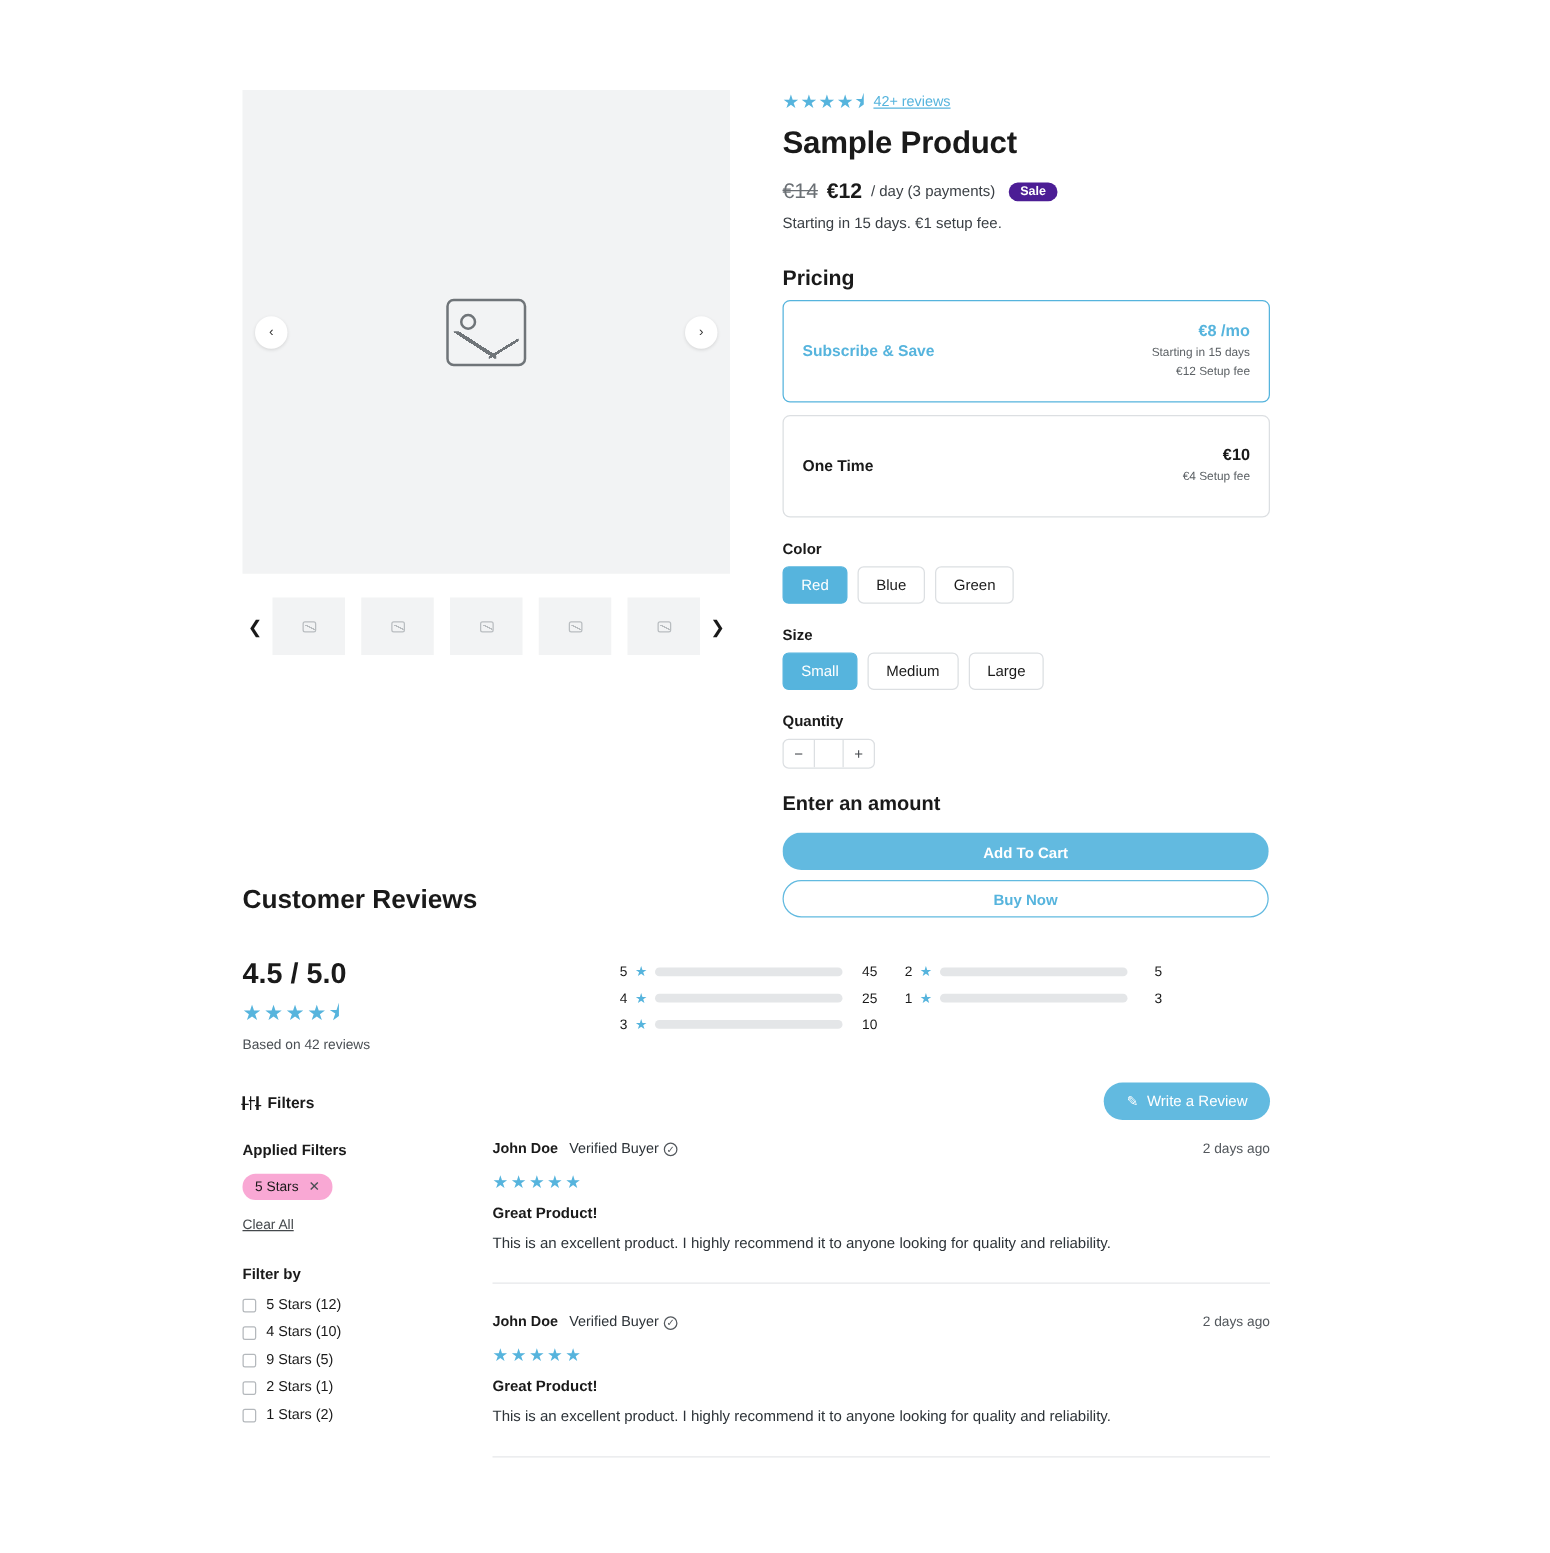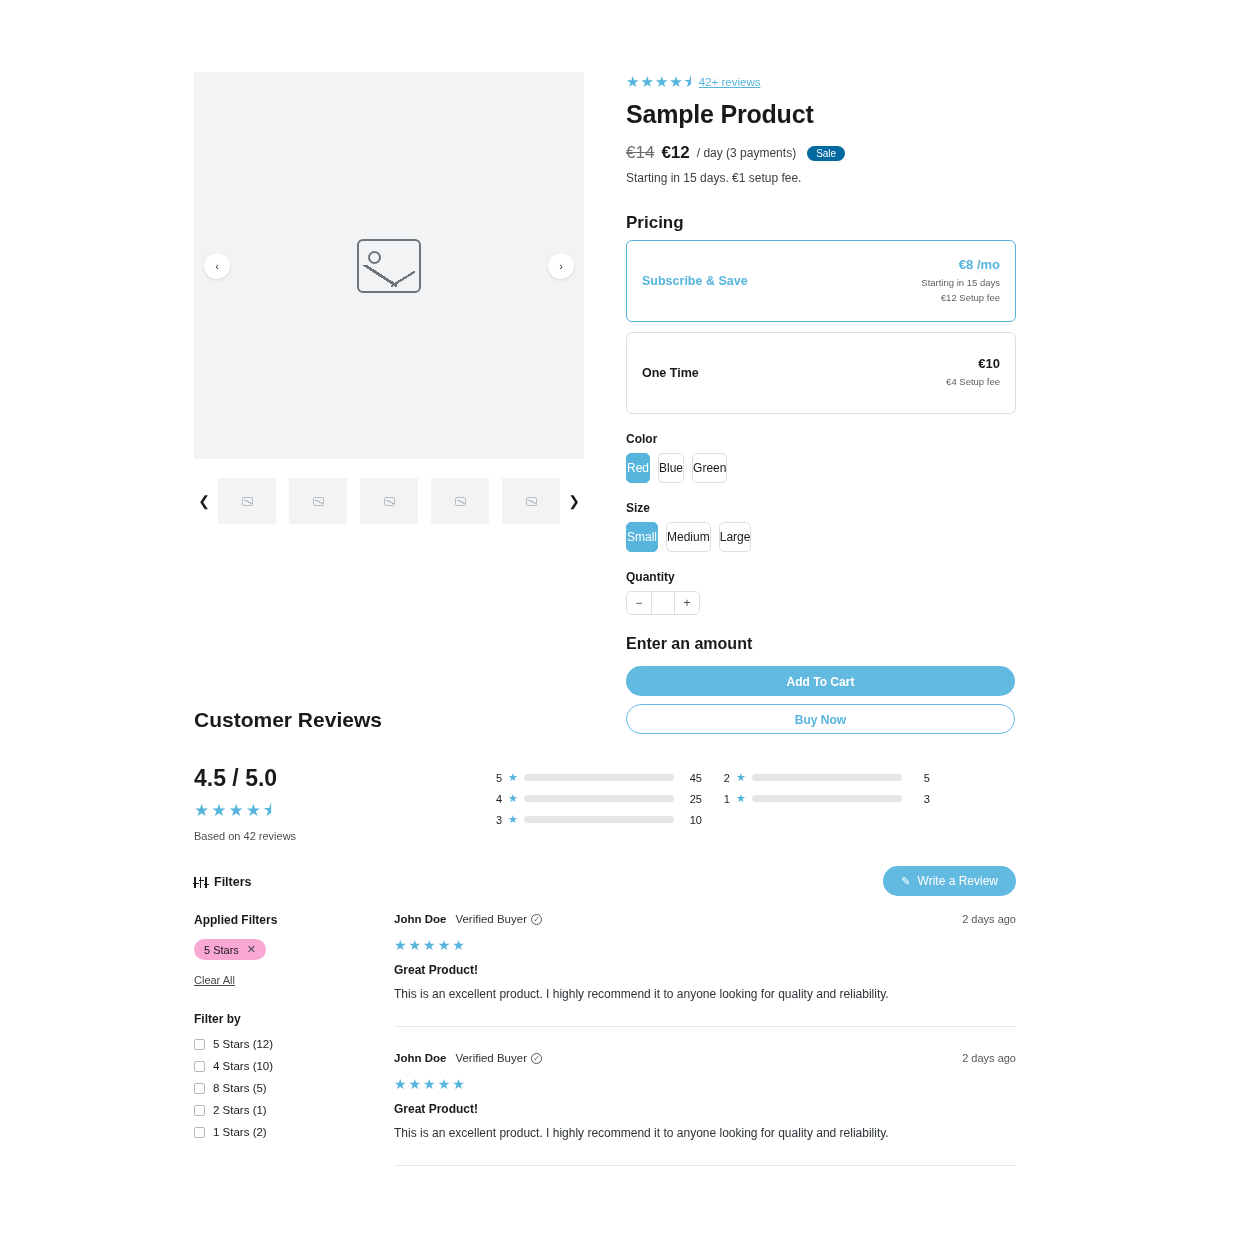--- a/index.html
+++ b/index.html
@@ -130,22 +130,22 @@
     font-size: 25px;
     margin: 0 0 14px 0;
     font-weight: bold;
     letter-spacing: -0.2px;
   }
   .price-row { display: flex; align-items: center; gap: 7px; margin-bottom: 8px; }
   .price-old { font-size: 17px; color: #6b7075; text-decoration: line-through; }
   .price-new { font-size: 17px; font-weight: bold; }
   .price-unit { font-size: 12px; color: #3a3f44; }
   .badge-sale {
-    background: #0369a1; color: #fff;
-    font-size: 10px; font-weight: normal;
+    background: #4c1d95; color: #fff;
+    font-size: 10px; font-weight: bold;
     padding: 2px 9px; border-radius: 10px;
     margin-left: 4px;
   }
   .sub-note { font-size: 12px; color: #3a3f44; margin-bottom: 28px; }
 
   .section-label { font-size: 17px; font-weight: bold; margin-bottom: 7px; }
 
   .plan {
     border: 1px solid #dcdfe2;
     border-radius: 6px;
@@ -163,21 +163,21 @@
   .plan-right { text-align: right; }
   .plan-price { font-size: 13px; font-weight: bold; margin-bottom: 4px; }
   .plan.selected .plan-price { color: #56b4dd; }
   .plan-meta { font-size: 9.5px; color: #5c6165; line-height: 1.5; }
 
   .opt-label { font-size: 12px; font-weight: bold; margin: 18px 0 7px; }
   .opt-row { display: flex; gap: 8px; }
   .opt {
     border: 1px solid #dcdfe2;
     border-radius: 5px;
-    padding: 7px 0;
+    padding: 7px 14px;
     font-size: 12px;
     background: #fff;
     cursor: pointer;
   }
   .opt.active { background: #56b4dd; border-color: #56b4dd; color: #fff; }
 
   .qty {
     display: inline-flex;
     border: 1px solid #dcdfe2;
     border-radius: 5px;
@@ -512,21 +512,21 @@
           <div class="filter-item">
             <span class="cb"></span>
             <span>5 Stars (12)</span>
           </div>
           <div class="filter-item">
             <span class="cb"></span>
             <span>4 Stars (10)</span>
           </div>
           <div class="filter-item">
             <span class="cb"></span>
-            <span>8 Stars (5)</span>
+            <span>9 Stars (5)</span>
           </div>
           <div class="filter-item">
             <span class="cb"></span>
             <span>2 Stars (1)</span>
           </div>
           <div class="filter-item">
             <span class="cb"></span>
             <span>1 Stars (2)</span>
           </div>
         </div>

